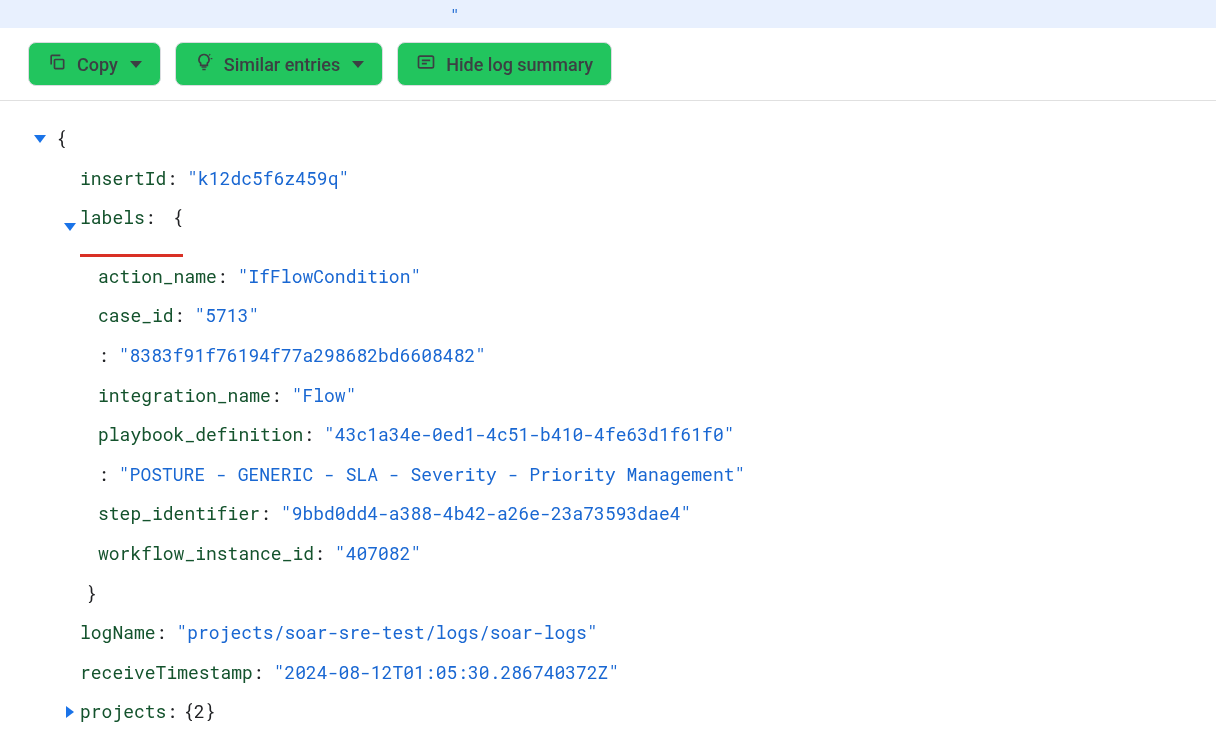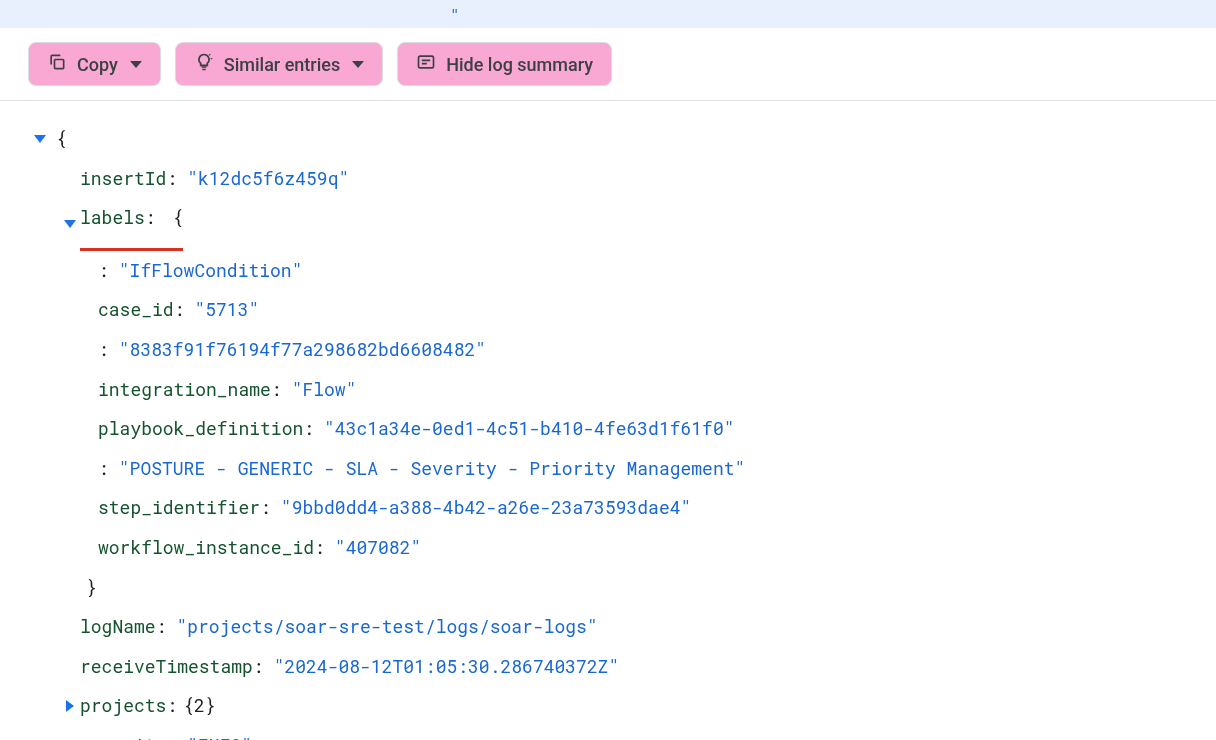--- a/index.html
+++ b/index.html
@@ -29,21 +29,21 @@
       border-bottom: 1px solid #e0e0e0;
     }
     .btn {
       display: inline-flex;
       align-items: center;
       gap: 10px;
       height: 44px;
       padding: 0 18px;
       border: 1px solid #dadce0;
       border-radius: 8px;
-      background: #f9a8d4;
+      background: #22c55e;
       cursor: pointer;
       font-size: 18px;
       font-weight: 500;
       color: #3c4043;
       user-select: none;
     }
     .btn svg { flex-shrink: 0; }
     .dropdown-caret {
       width: 0; height: 0;
       border-left: 6px solid transparent;
@@ -87,21 +87,21 @@
     .caret-space { width: 20px; display: inline-block; flex-shrink: 0; }
     .indent-1 { padding-left: 30px; }
     .indent-2 { padding-left: 48px; }
     .key { color: #14532d; }
     .colon { color: #202124; }
     .str { color: #1967d2; padding-left: 10px; }
     .brace { color: #202124; padding-left: 6px; }
     .summary { color: #202124; padding-left: 6px; }
     .underline-red {
       border-bottom: 3px solid #d93025;
-      padding-bottom: 10px;
+      padding-bottom: 16px;
     }
   </style>
 </head>
 <body>
 
 <div class="top-banner">
   <span>"</span>
 </div>
 
 <div class="toolbar">
@@ -161,20 +161,21 @@
         <span class="caret-down"></span>
       </span>
     <span class="underline-red">
       <span class="key">labels</span><span class="colon">:</span>
       <span class="brace">{</span>
     </span>
   </div>
 
   <div class="row indent-2">
     <span class="caret-space"></span>
+    <span class="key">action_name</span>
       <span class="colon">:</span>
     <span class="str">"IfFlowCondition"</span>
   </div>
 
   <div class="row indent-2">
     <span class="caret-space"></span>
     <span class="key">case_id</span>
       <span class="colon">:</span>
     <span class="str">"5713"</span>
   </div>

